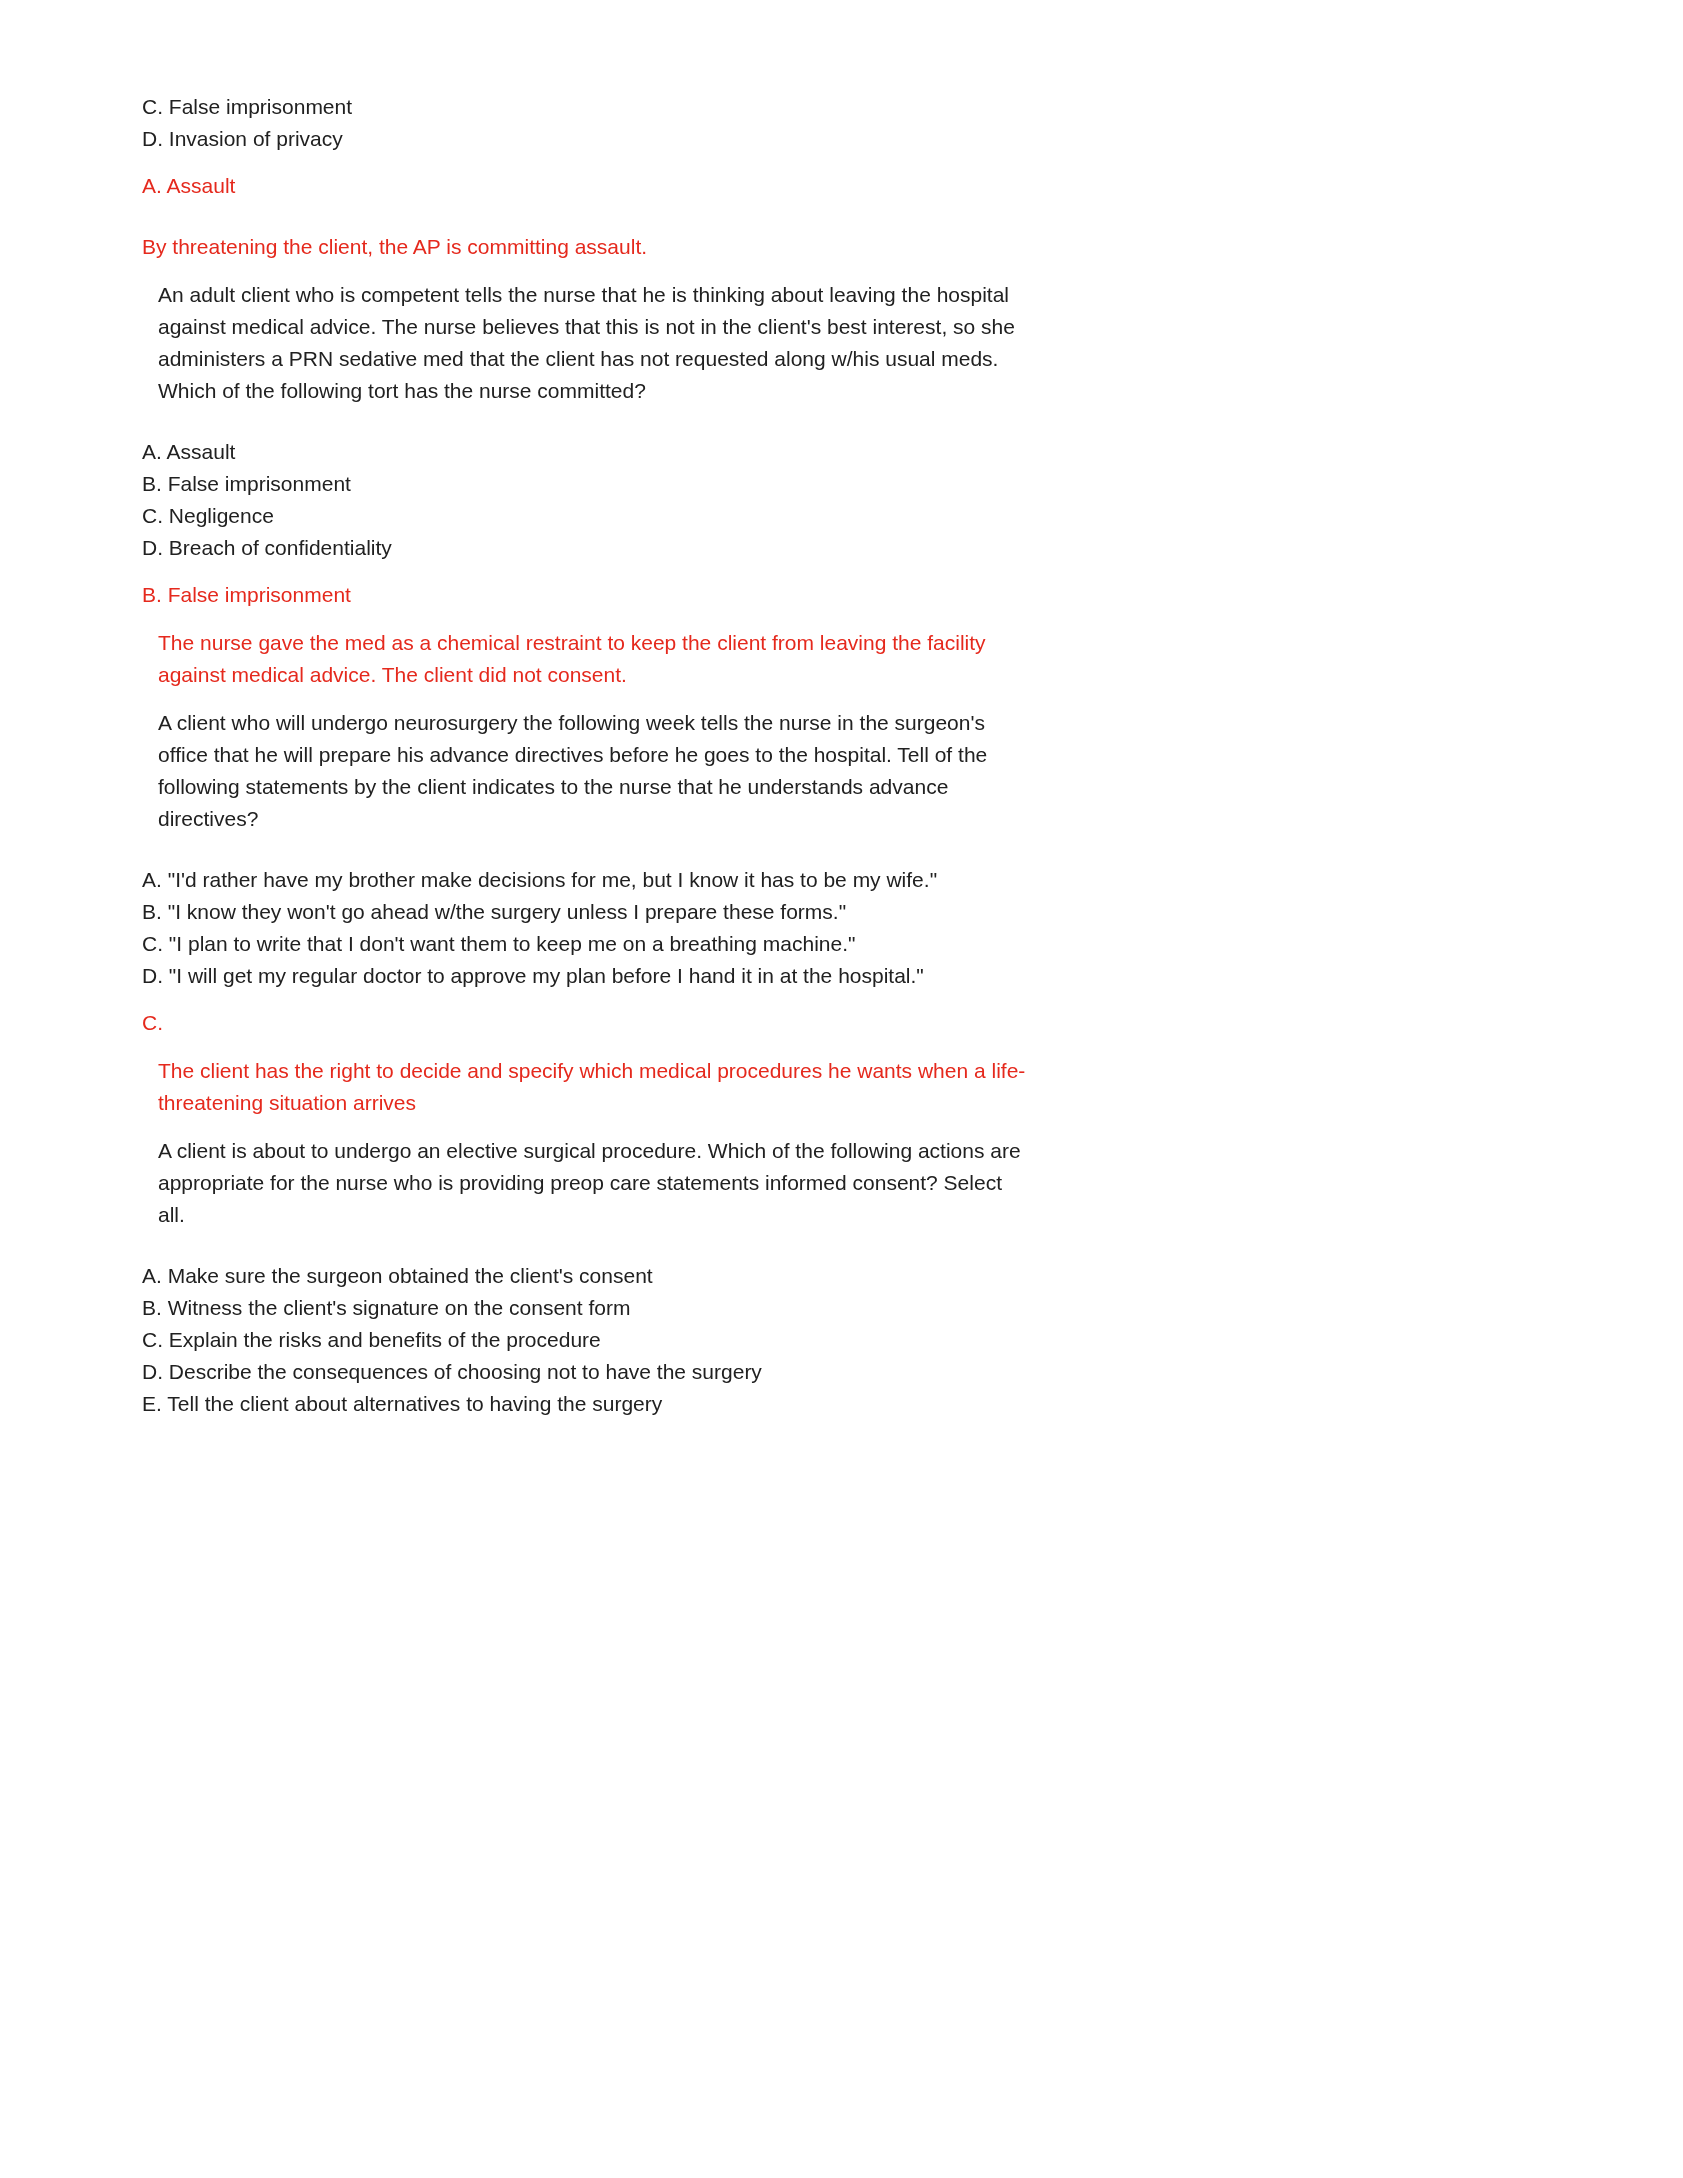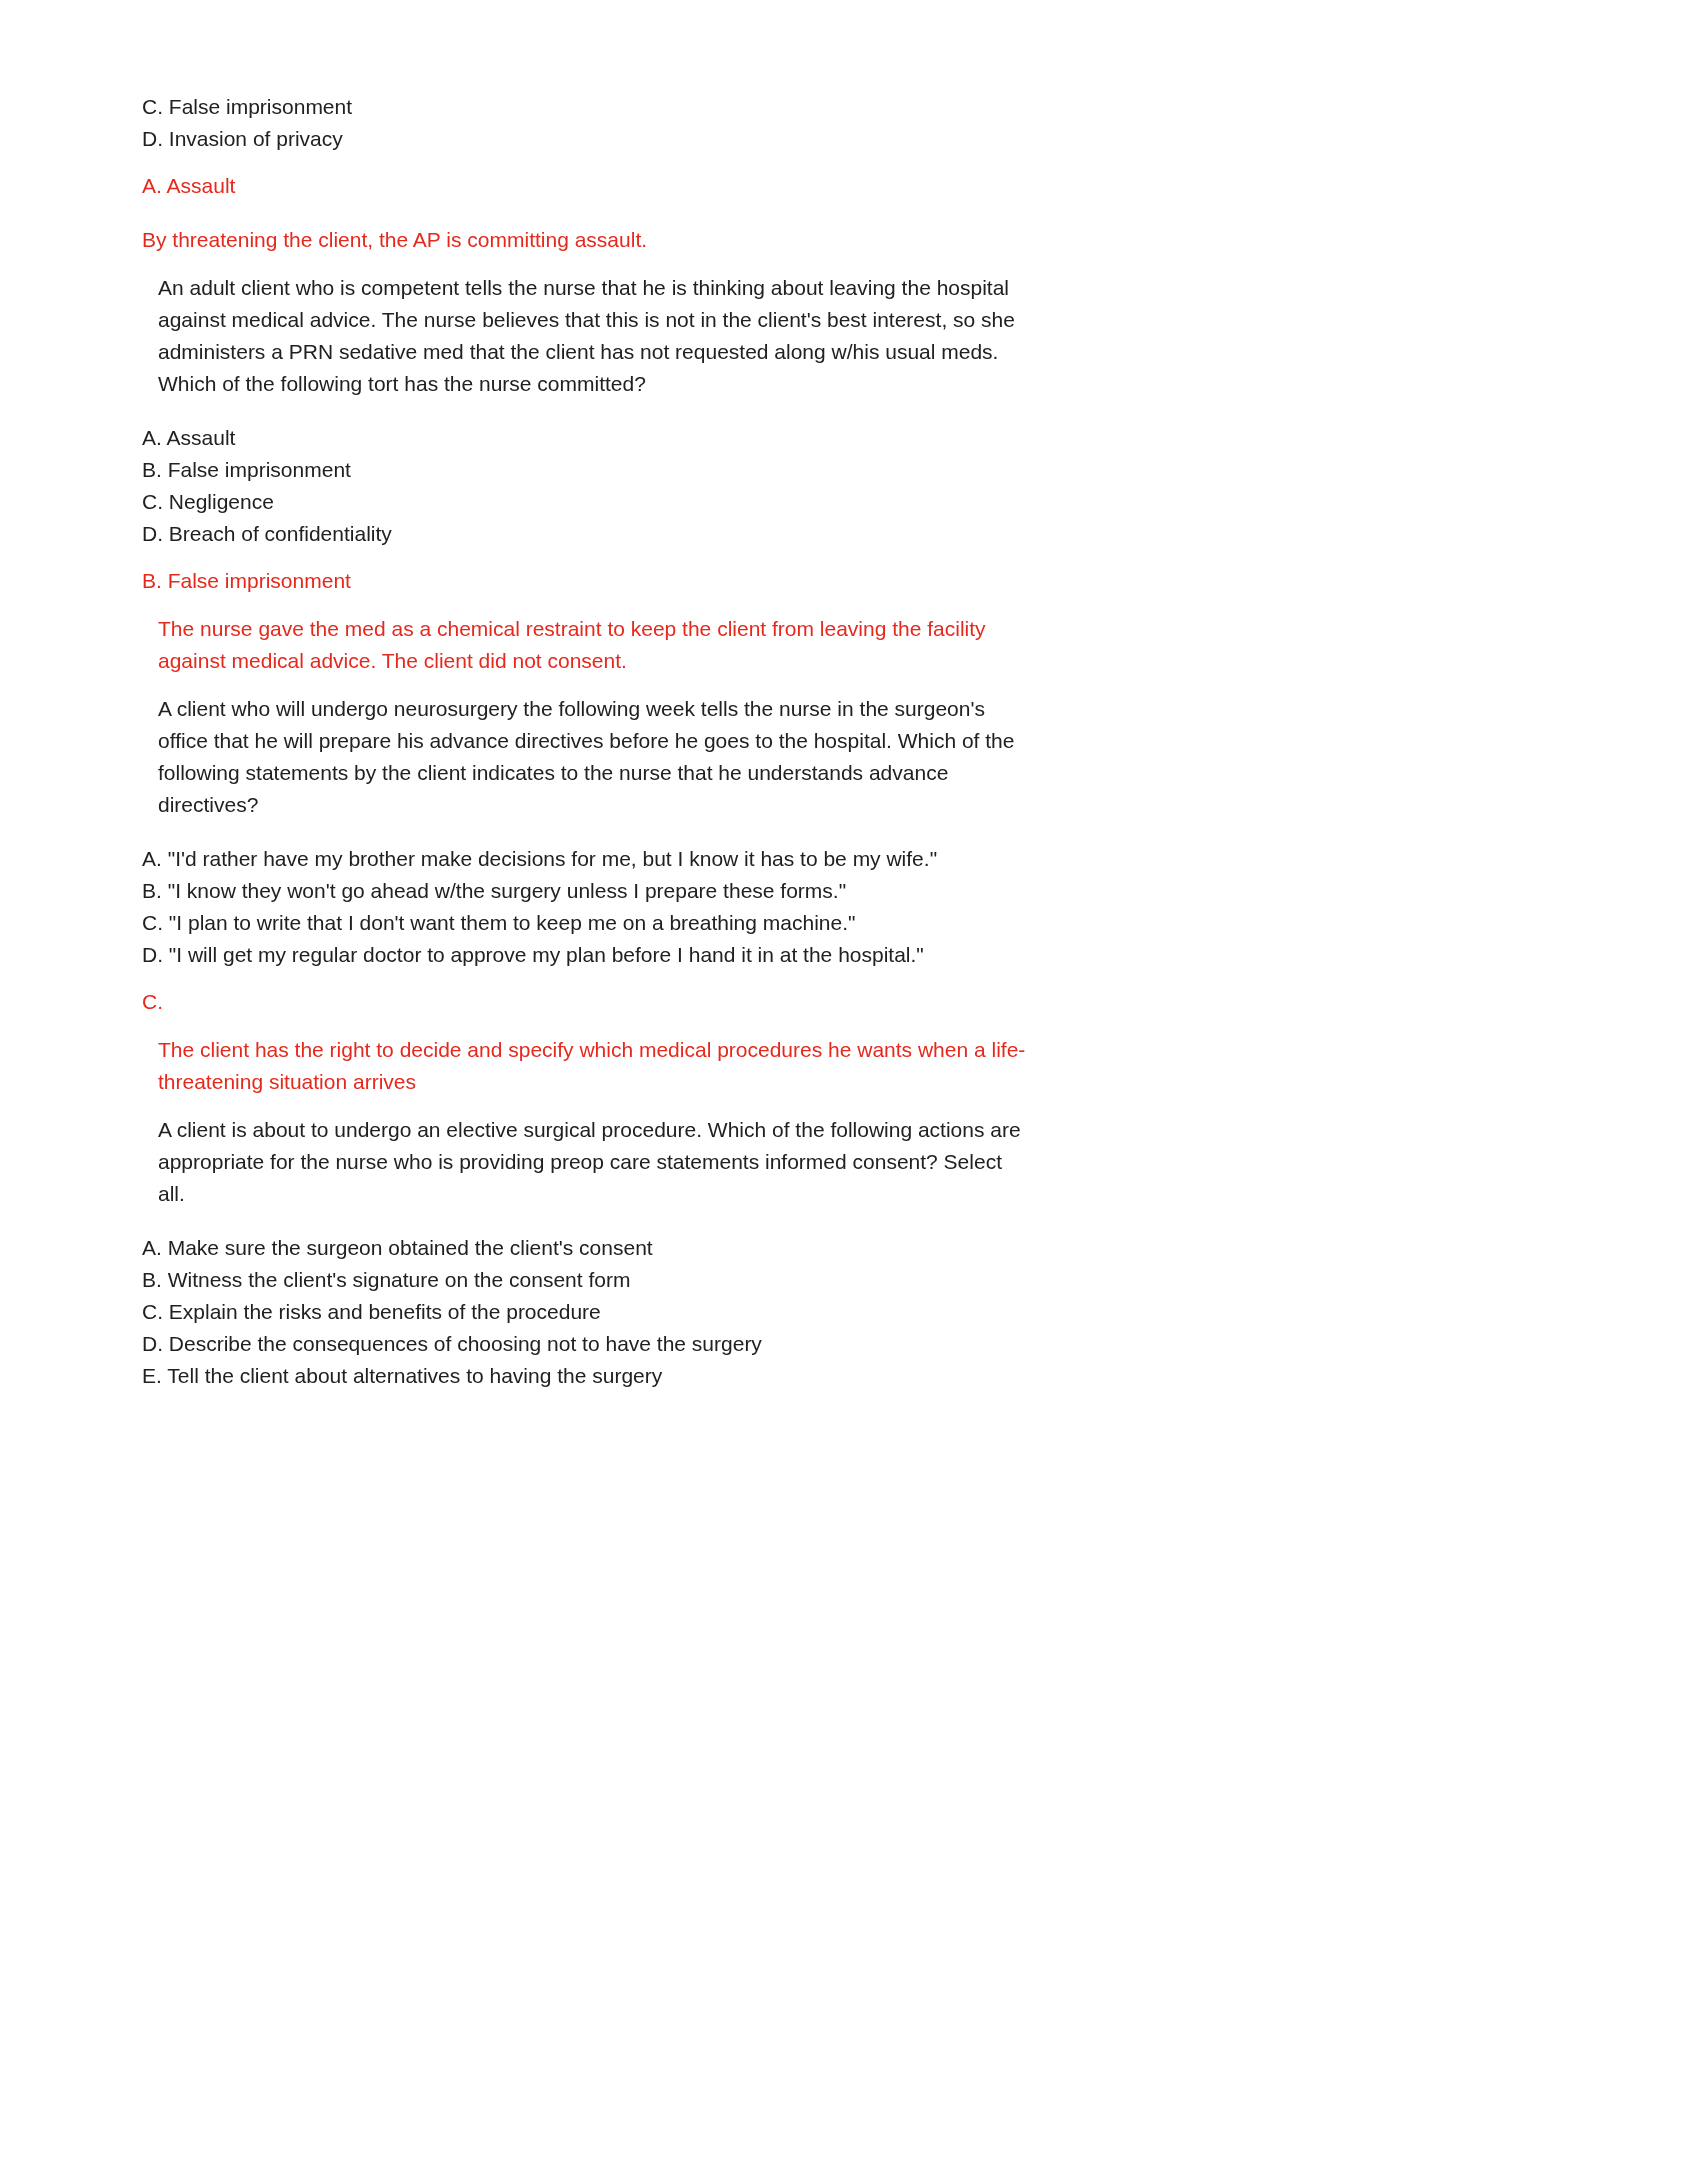--- a/index.html
+++ b/index.html
@@ -19,21 +19,21 @@
     width: 1683px;
     height: 2178px;
   }
   .doc-content {
     width: 903px;
     font-size: 21px;
     line-height: 32px;
   }
   .block { margin: 0; }
   .gap-sm { margin-top: 15px; }
-  .gap-md { margin-top: 22px; }
+  .gap-md { margin-top: 29px; }
   .line { white-space: normal; }
   .red { color: var(--red, #e5291d); }
   .para { margin: 16px; }
 </style>
 </head>
 <body style="background: rgb(255, 255, 255);">
 
 <div class="doc-page">
   <div class="doc-content">
 
@@ -52,21 +52,21 @@
       <div class="line">A. Assault</div>
       <div class="line">B. False imprisonment</div>
       <div class="line">C. Negligence</div>
       <div class="line">D. Breach of confidentiality</div>
     </div>
 
     <div class="block gap-sm red">B. False imprisonment</div>
 
     <p class="para block gap-md red">The nurse gave the med as a chemical restraint to keep the client from leaving the facility against medical advice. The client did not consent.</p>
 
-    <p class="para block gap-sm">A client who will undergo neurosurgery the following week tells the nurse in the surgeon's office that he will prepare his advance directives before he goes to the hospital. Which of the following statements by the client indicates to the nurse that he understands advance directives?</p>
+    <p class="para block gap-sm">A client who will undergo neurosurgery the following week tells the nurse in the surgeon's office that he will prepare his advance directives before he goes to the hospital. Tell of the following statements by the client indicates to the nurse that he understands advance directives?</p>
 
     <div class="block gap-md">
       <div class="line">A. "I'd rather have my brother make decisions for me, but I know it has to be my wife."</div>
       <div class="line">B. "I know they won't go ahead w/the surgery unless I prepare these forms."</div>
       <div class="line">C. "I plan to write that I don't want them to keep me on a breathing machine."</div>
       <div class="line">D. "I will get my regular doctor to approve my plan before I hand it in at the hospital."</div>
     </div>
 
     <div class="block gap-sm red">
       <div class="line">C.</div>

